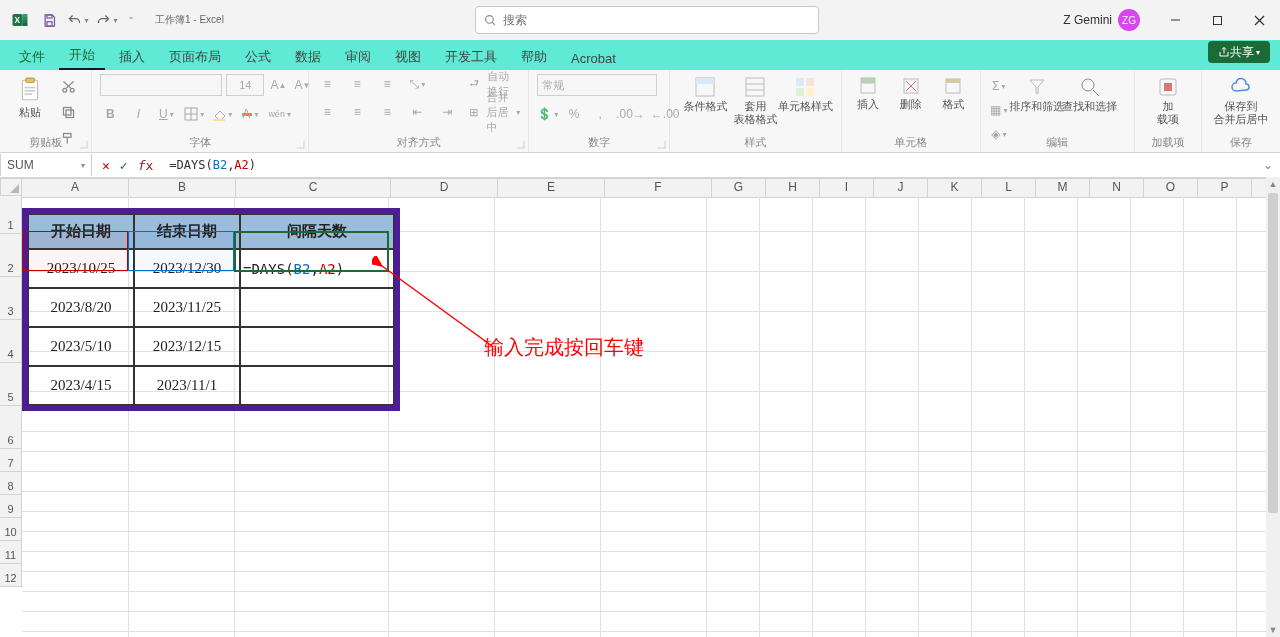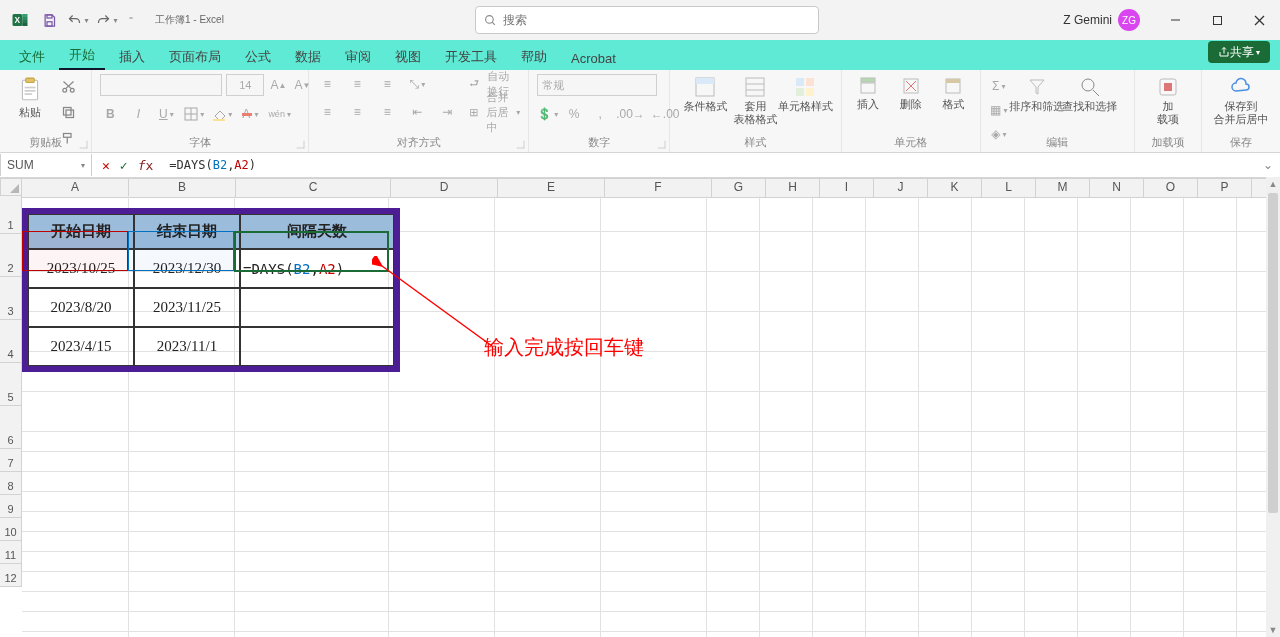--- a/index.html
+++ b/index.html
@@ -531,20 +531,25 @@
             <td class="colA">2023/10/25</td>
             <td class="colB">2023/12/30</td>
             <td class="colC formula">=DAYS(<span style="color:#0070c0;">B2</span>,<span style="color:#c00000;">A2</span>)</td>
           </tr>
           <tr>
                 <td>2023/8/20</td>
                 <td>2023/11/25</td>
                 <td></td>
               </tr>
           <tr>
+                <td>2023/5/10</td>
+                <td>2023/12/15</td>
+                <td></td>
+              </tr>
+          <tr>
                 <td>2023/4/15</td>
                 <td>2023/11/1</td>
                 <td></td>
               </tr>
         </tbody>
           </table>
 
         <div class="hl-a" style="left:0px;top:35px;width:106px;height:40px;"></div>
         <div class="hl-b" style="left:106px;top:35px;width:106px;height:40px;"></div>
         <div class="hl-c" style="left:212px;top:35px;width:155px;height:41px;"></div>

